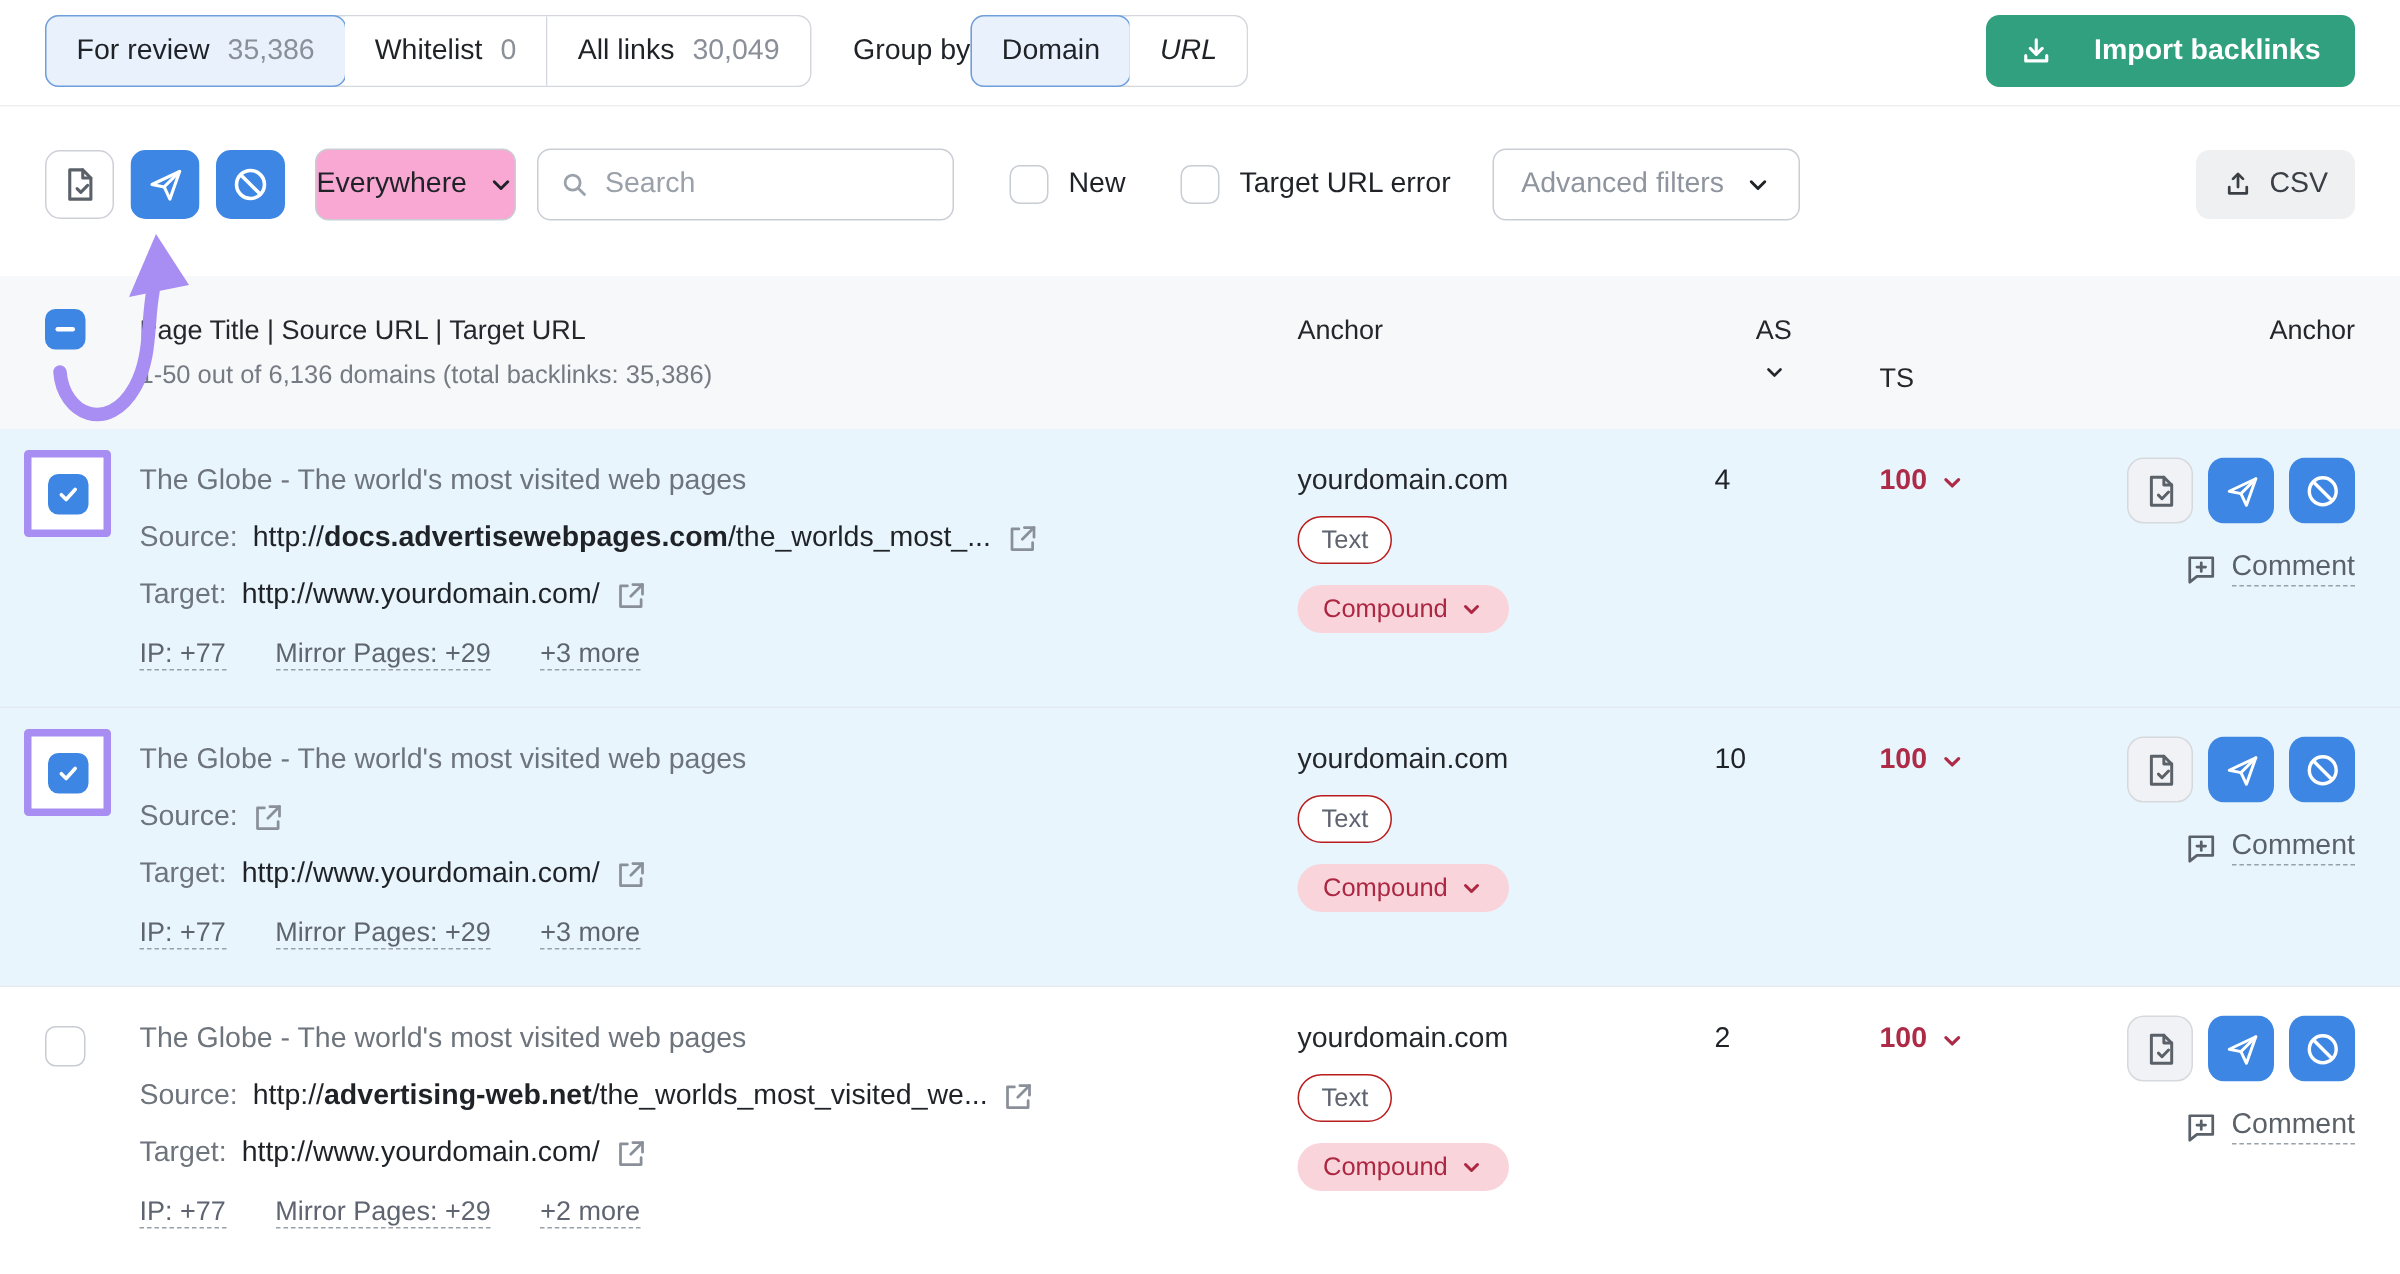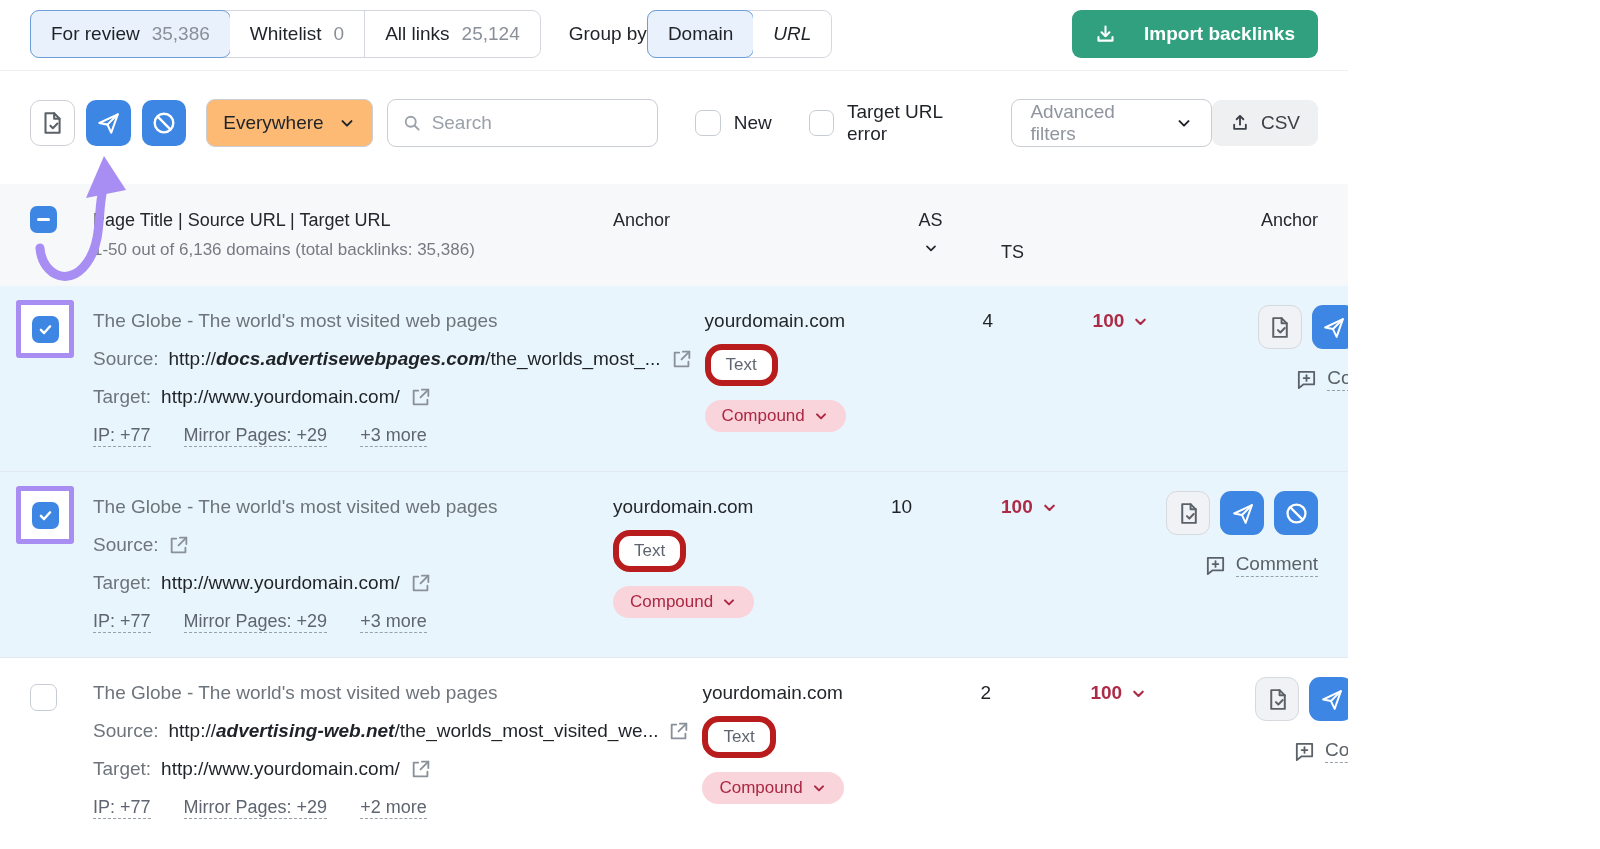--- a/index.html
+++ b/index.html
@@ -1,18 +1,18 @@
 <!DOCTYPE html>
 <html><head>
 <meta charset="utf-8">
 <style>
   * { margin:0; padding:0; box-sizing:border-box; }
   html,body { background:#fff; }
   body { font-family:"Liberation Sans", sans-serif; color:#1f2328; }
-  .app { position:relative; width:1348px; height:849px; background:#fff; overflow:hidden; }
+  .app { position:relative; width:1600px; height:849px; background:#fff; overflow:hidden; }
 
   
   .topbar { display:flex; align-items:center; padding:10px 30px 12px; border-bottom:1px solid #edeff1; }
   .tabs { display:flex; border:1px solid #d4d7dd; border-radius:9px; background:#fff; }
   .tab { display:flex; align-items:center; gap:12px; padding:12px 20px; font-size:19px; background:#fff;
          border:none; border-right:1px solid #d4d7dd; cursor:pointer; color:#1f2328; font-family:inherit; }
   .tab:last-child { border-right:none; border-radius:0 9px 9px 0; }
   .tab .count { color:#8a8f98; }
   .tab.active { background:#e9f2fc; border:1px solid #6f9fdb; border-radius:9px; margin:-1px; padding:12px 20px; }
   .groupby { display:flex; align-items:center; margin-left:28px; }
@@ -27,21 +27,21 @@
                 cursor:pointer; font-family:inherit; }
 
   
   .toolbar { display:flex; align-items:center; padding:28px 30px 37px; }
   .icon-btn { width:46px; height:46px; border-radius:10px; display:flex; align-items:center; justify-content:center;
               cursor:pointer; border:1px solid transparent; }
   .icon-btn.ghost { background:#fff; border-color:#cdd1d7; }
   .icon-btn.blue { background:#3d86e4; }
   .icon-btn + .icon-btn { margin-left:11px; }
   .scope { margin-left:20px; display:flex; align-items:center; gap:14px; border:1px solid #c9cdd4; border-radius:9px;
-           height:48px; padding:0 16px; font-size:19px; color:#1f2328; cursor:pointer; background:#fdba74; }
+           height:48px; padding:0 0; font-size:19px; color:#1f2328; cursor:pointer; background:#f9a8d4; }
   .search { margin-left:14px; display:flex; align-items:center; gap:10px; border:1px solid #c9cdd4; border-radius:9px;
             height:48px; padding:0 14px; width:278px; background:#fff; }
   .search input { border:none; outline:none; font-size:19px; width:100%; font-family:inherit; color:#1f2328; }
   .search input::placeholder { color:#9aa1aa; }
   .chk { display:flex; align-items:center; gap:13px; font-size:19px; color:#1f2328; cursor:pointer; }
   .chk-new { margin-left:37px; }
   .chk-err { margin-left:37px; }
   .chk-box { width:26px; height:26px; border:1.5px solid #c8ccd3; border-radius:7px; background:#fff; }
   .adv { margin-left:28px; display:flex; align-items:center; gap:14px; border:1px solid #c9cdd4; border-radius:9px;
          height:48px; padding:0 18px; font-size:19px; color:#8f959e; cursor:pointer; background:#fff; }
@@ -67,29 +67,29 @@
   .checkbox.on { background:#3d86e4; }
   .checkbox.off { background:#fff; border:1.5px solid #c8ccd3; }
   .checkbox.solo { margin-top:10px; }
   .cb-highlight { width:58px; height:58px; border:5px solid #a88df2; background:#fff; border-radius:3px;
                   display:flex; align-items:center; justify-content:center; margin-left:-14px; margin-top:-2px; }
 
   .row-title { font-size:19px; color:#6e747c; line-height:38px; }
   .row-line { font-size:19px; line-height:38px; display:flex; align-items:center; gap:10px; white-space:nowrap; }
   .row-line .lbl { color:#6e747c; }
   .row-line .url { color:#1f2328; }
-  .row-line .url b { font-weight:700;font-style:italic; }
+  .row-line .url b { font-weight:700; }
   .row-meta { line-height:38px; font-size:18px; color:#5f6570; }
   .meta-chip { border-bottom:1.5px dashed #98a0aa; padding-bottom:1px; margin-right:28px; cursor:pointer; }
   .ext { display:inline-flex; cursor:pointer; }
 
   .col-anchor { padding-left:12px; }
   .anchor-text { font-size:19px; color:#24272b; line-height:38px; }
   .badge { display:inline-flex; align-items:center; gap:8px; font-size:17px; border-radius:17px; }
-  .badge-text { border:6px solid #b91c1c; background:#fff; color:#5f6570; padding:5px 15px; margin-top:4px; }
+  .badge-text { border:1px solid #b91c1c; background:#fff; color:#5f6570; padding:5px 15px; margin-top:4px; }
   .badge-compound { background:#fad4db; color:#ab2742; padding:6px 17px; margin-top:14px; cursor:pointer; font-weight:500; }
   .col-as { padding-left:18px; font-size:19px; color:#1f2328; line-height:38px; }
   .col-ts { padding-left:28px; }
   .ts-wrap { display:inline-flex; align-items:center; gap:8px; line-height:38px; cursor:pointer; }
   .ts-val { font-size:19px; font-weight:700; color:#ad2b47; }
 
   .col-actions { padding-top:3px; }
   .action-btns { display:flex; justify-content:flex-end; gap:10px; }
   .act-btn { width:44px; height:44px; border-radius:11px; display:flex; align-items:center; justify-content:center;
              cursor:pointer; border:1px solid transparent; }
@@ -111,21 +111,21 @@
       <button class="tab active">
         <span>For review</span>
         <span class="count">35,386</span>
       </button>
       <button class="tab">
         <span>Whitelist</span>
         <span class="count">0</span>
       </button>
       <button class="tab">
         <span>All links</span>
-        <span class="count">25,124</span>
+        <span class="count">30,049</span>
       </button>
     </div>
     <div class="groupby">
       <span class="groupby-label">Group by</span>
       <div class="seg">
         <button class="seg-btn active">Domain</button>
         <button class="seg-btn">URL</button>
       </div>
     </div>
     <button class="import-btn">

